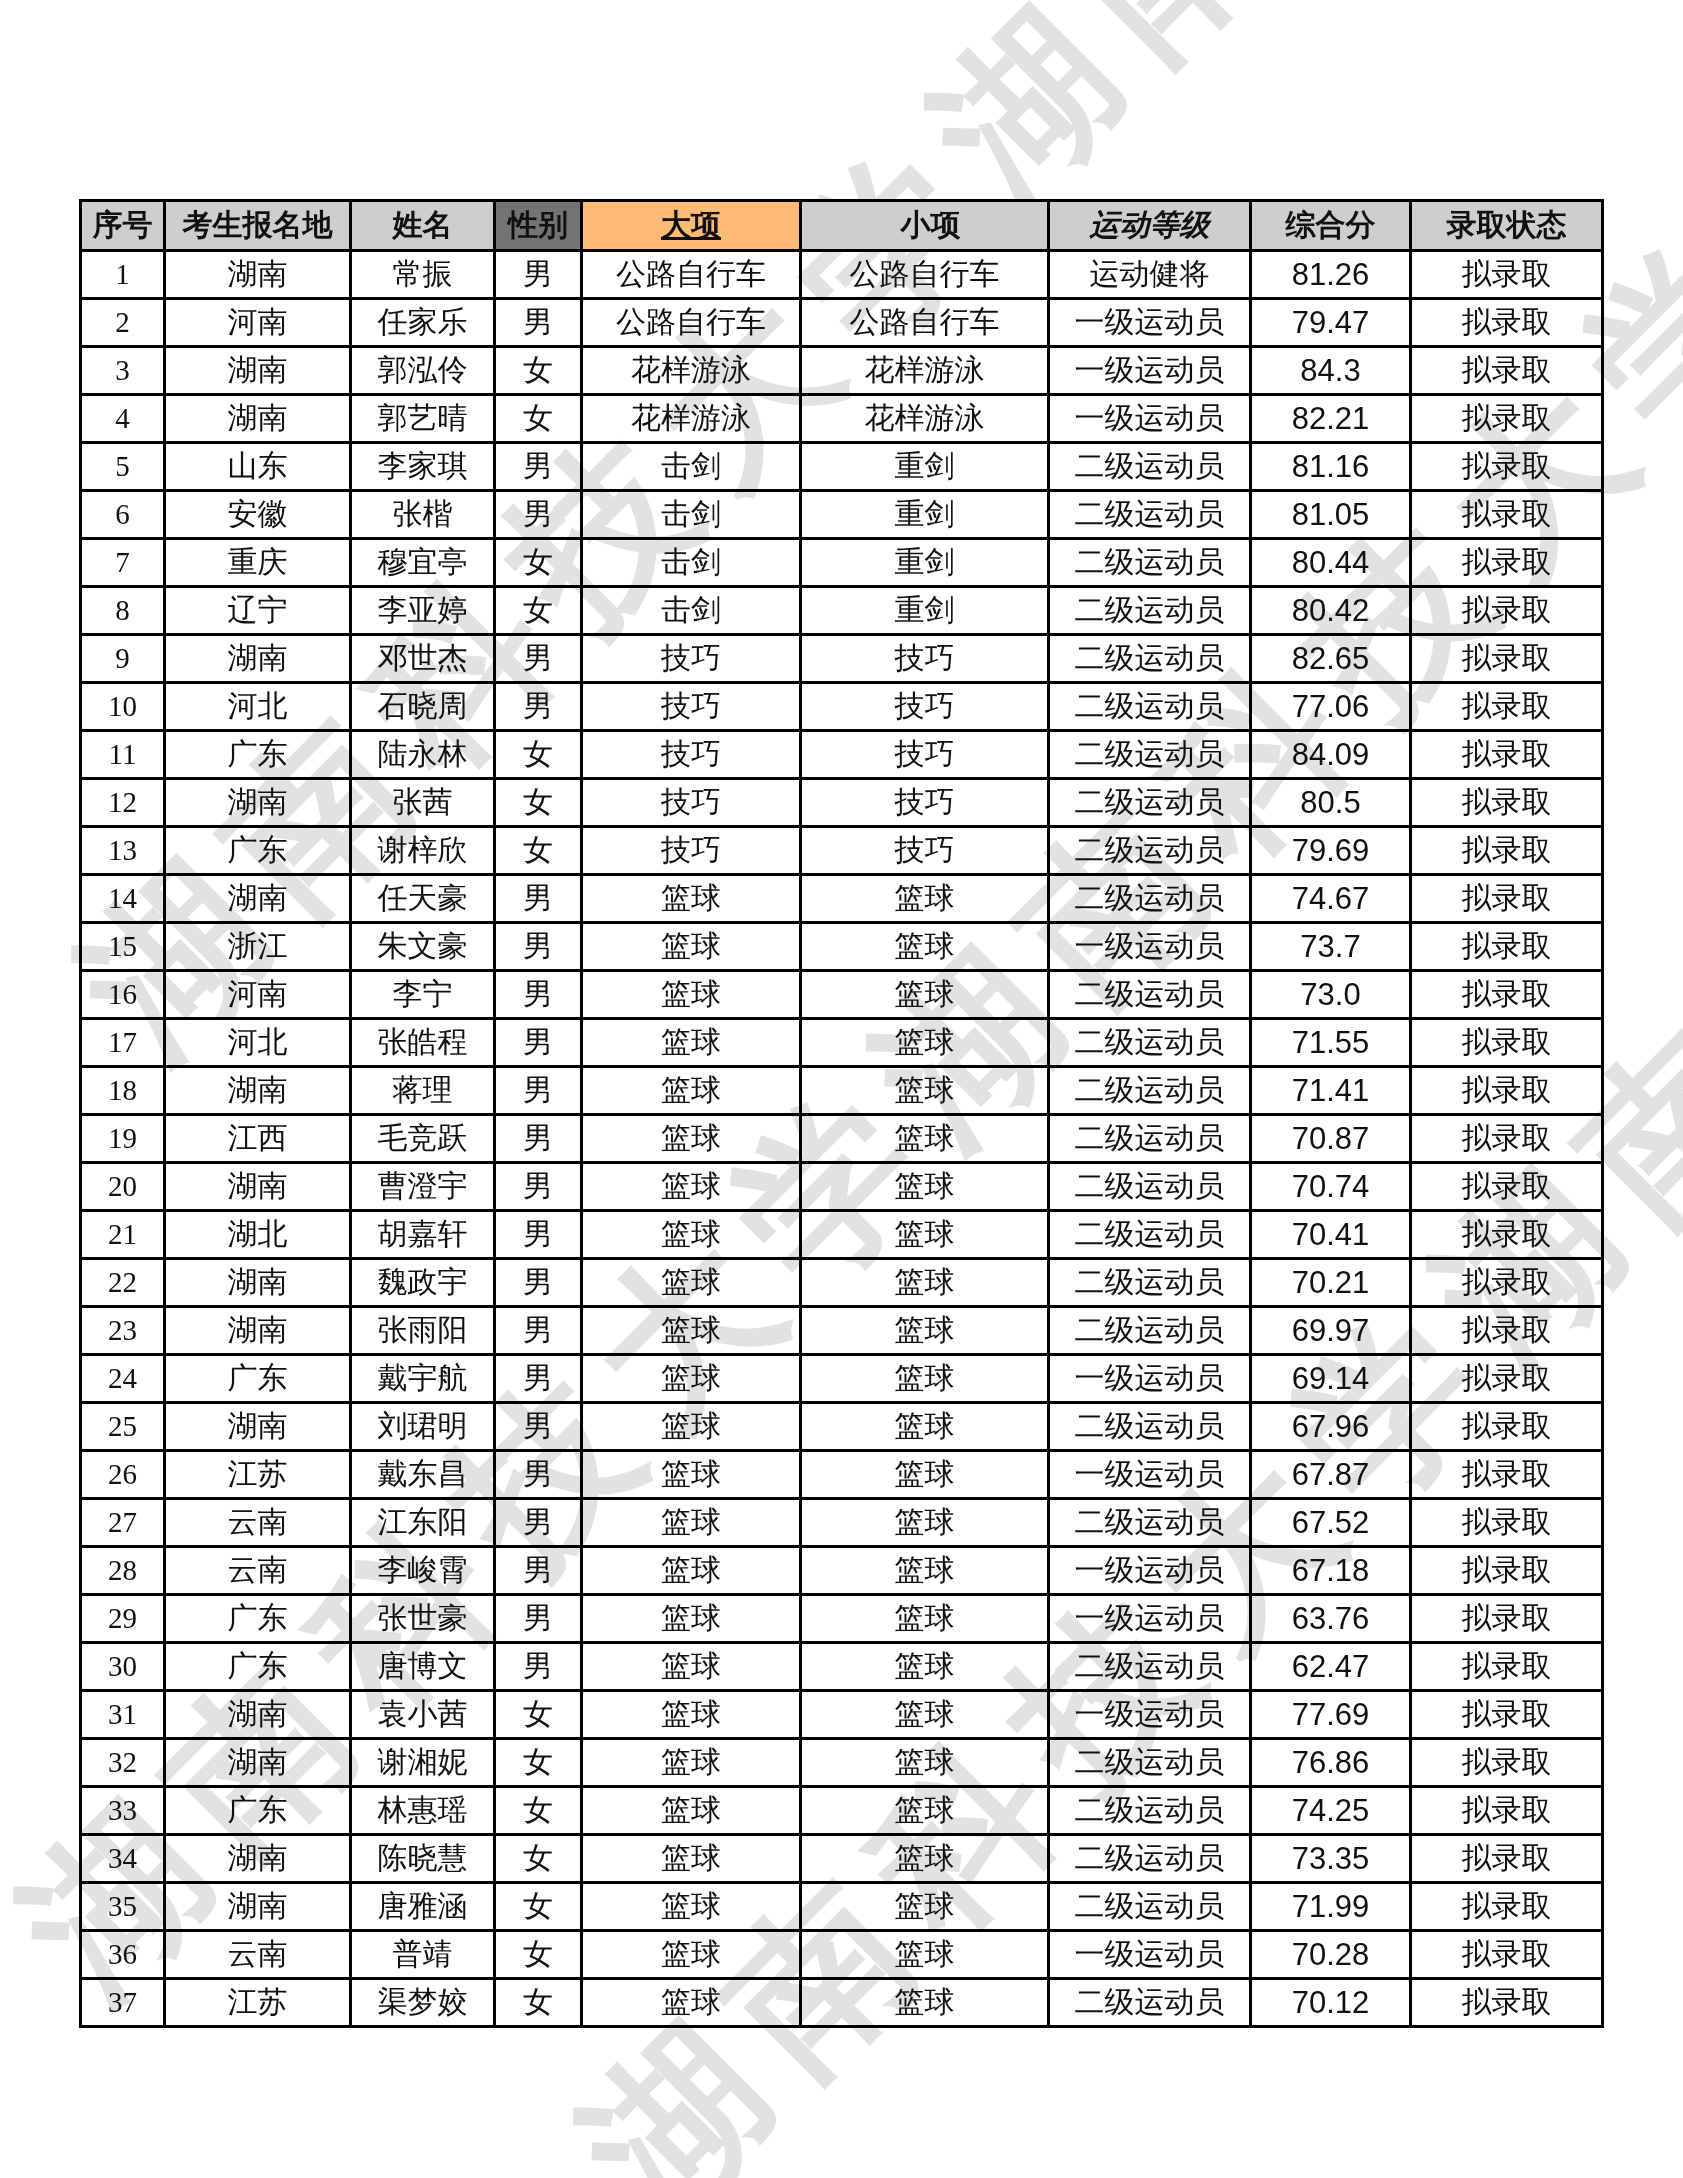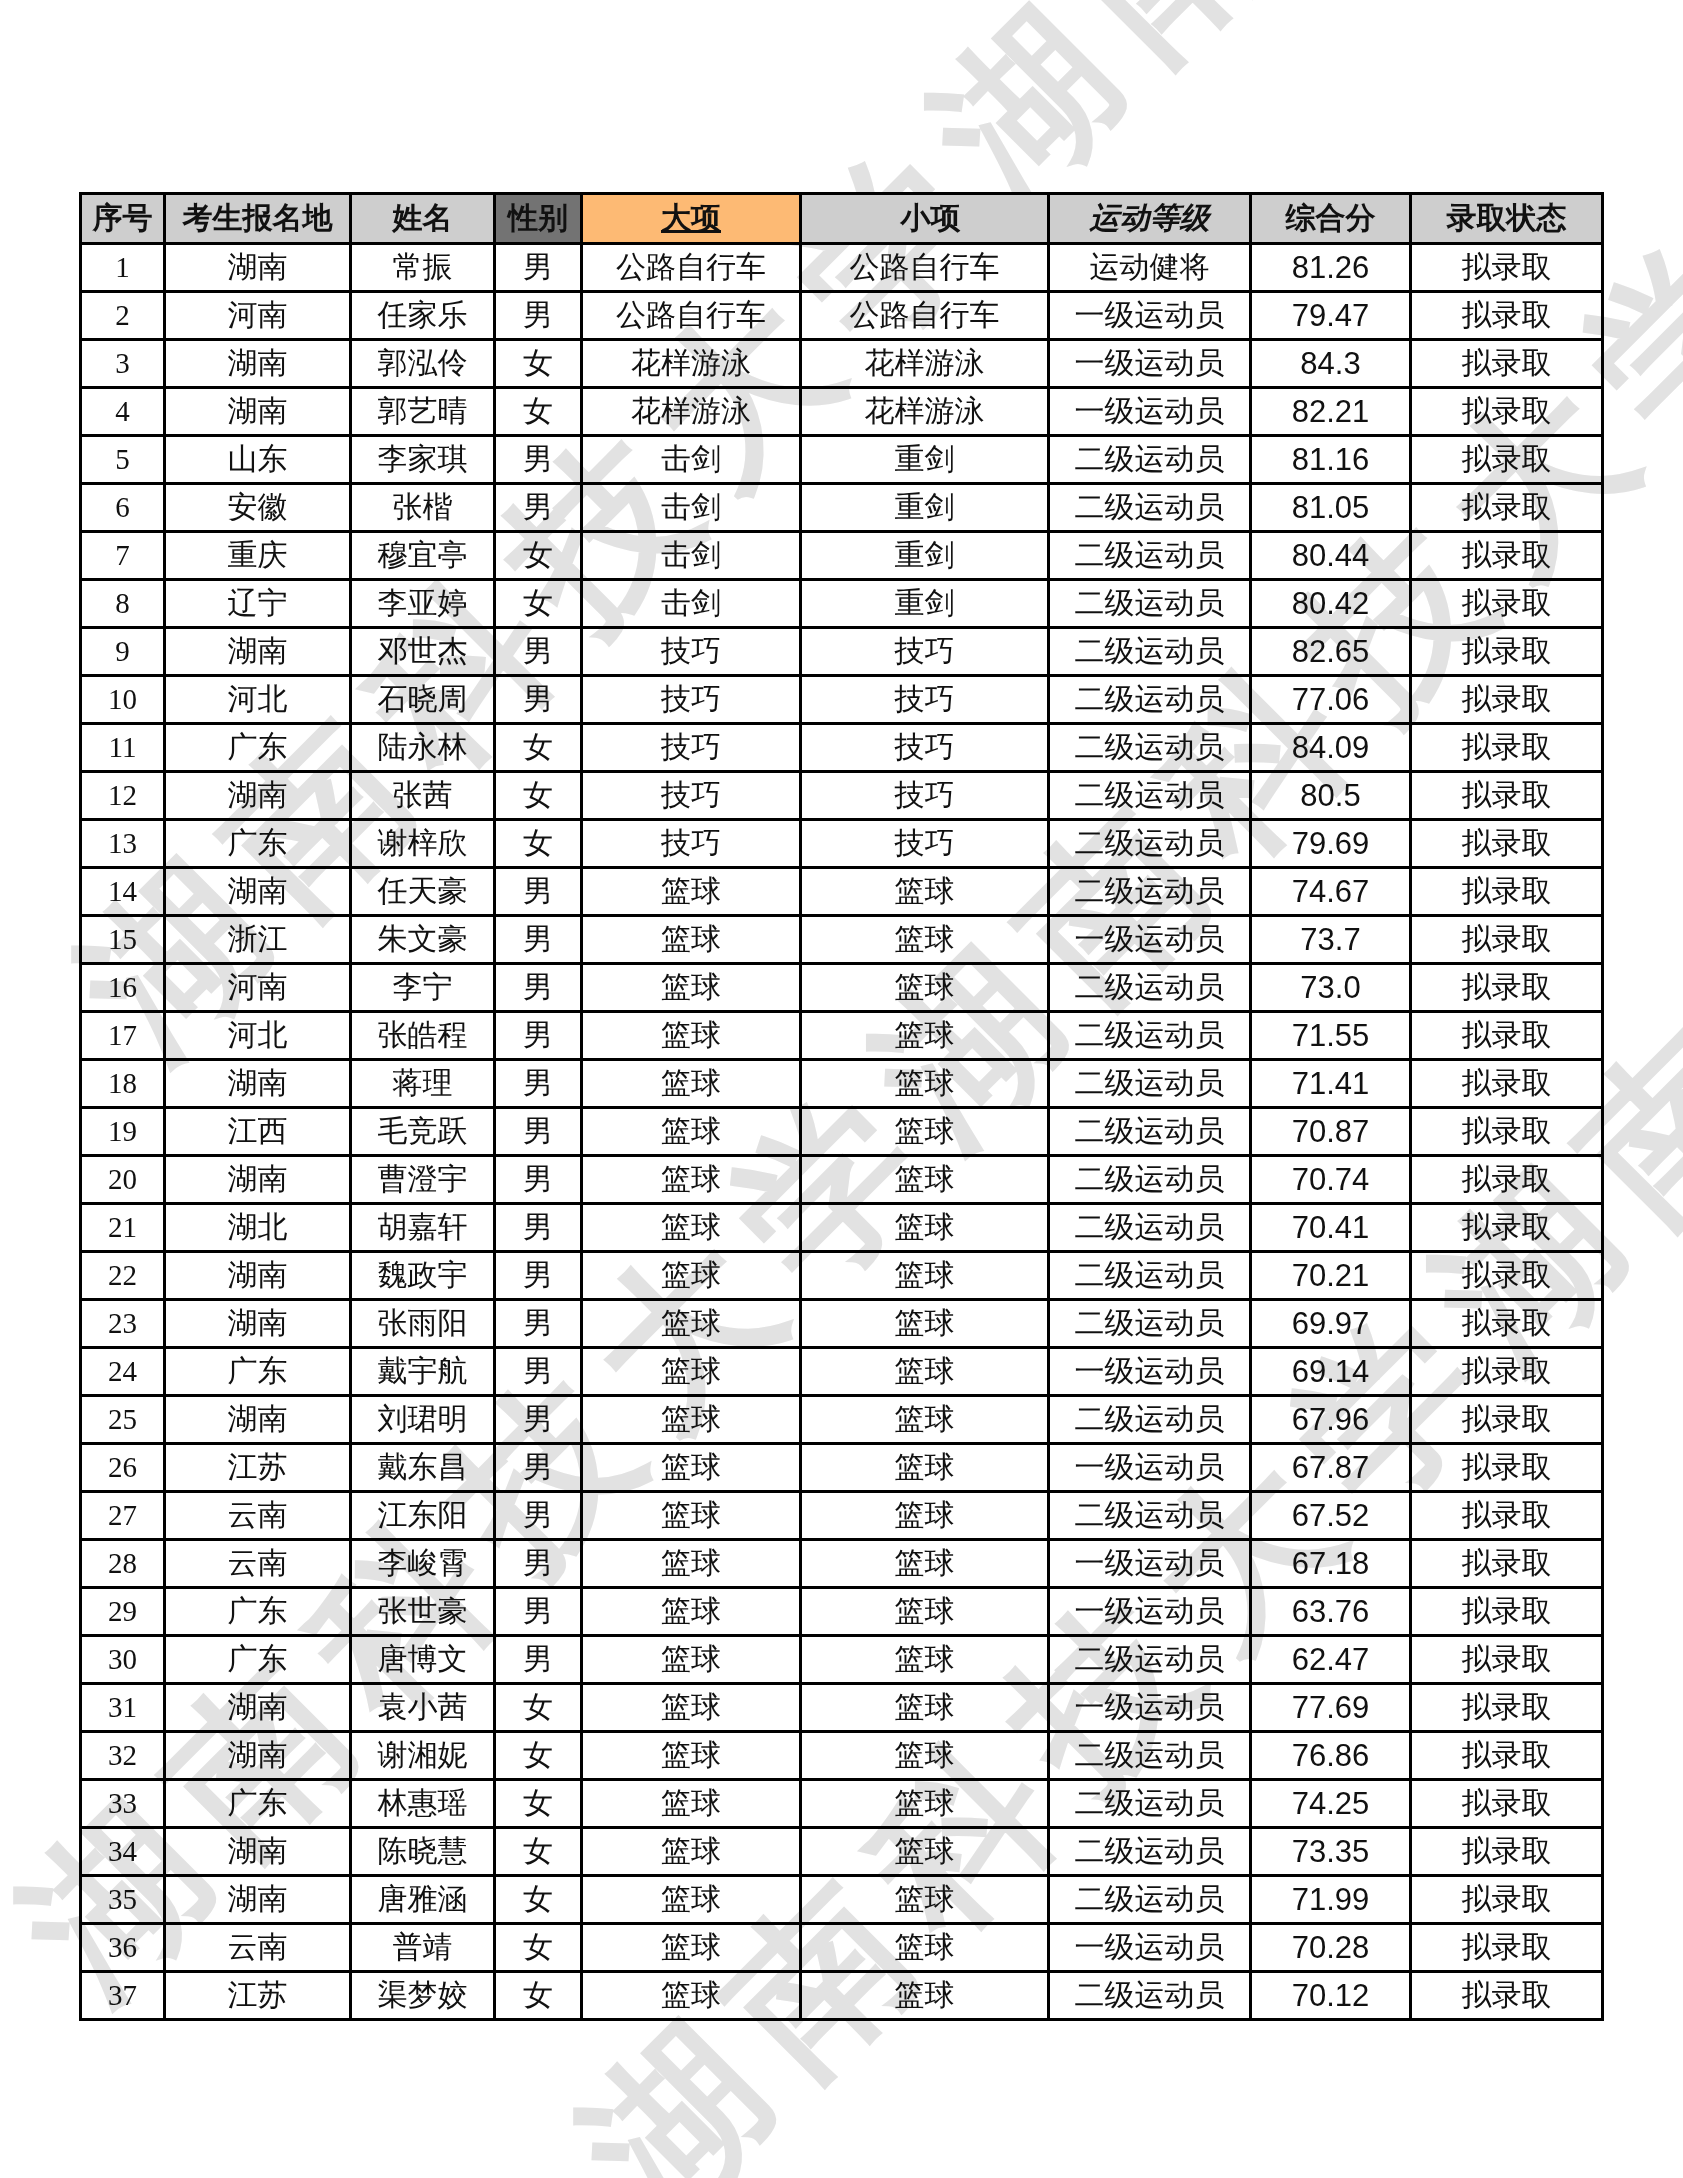--- a/index.html
+++ b/index.html
@@ -27,21 +27,21 @@
     pointer-events: none;
     z-index: 0;
   }
   .wm-1 { left: 53px;  top: 960px; }
   .wm-2 { left: -5px;  top: 1901px; }
   .wm-3 { left: 555px; top: 2122px; }
 
   table.admission {
     position: absolute;
     left: 79px;
-    top: 192px;
+    top: 199px;
     width: 1523px;
     border-collapse: collapse;
     table-layout: fixed;
     z-index: 1;
   }
   .admission th, .admission td {
     border: 3px solid #000000;
     text-align: center;
     vertical-align: middle;
     padding: 0;

